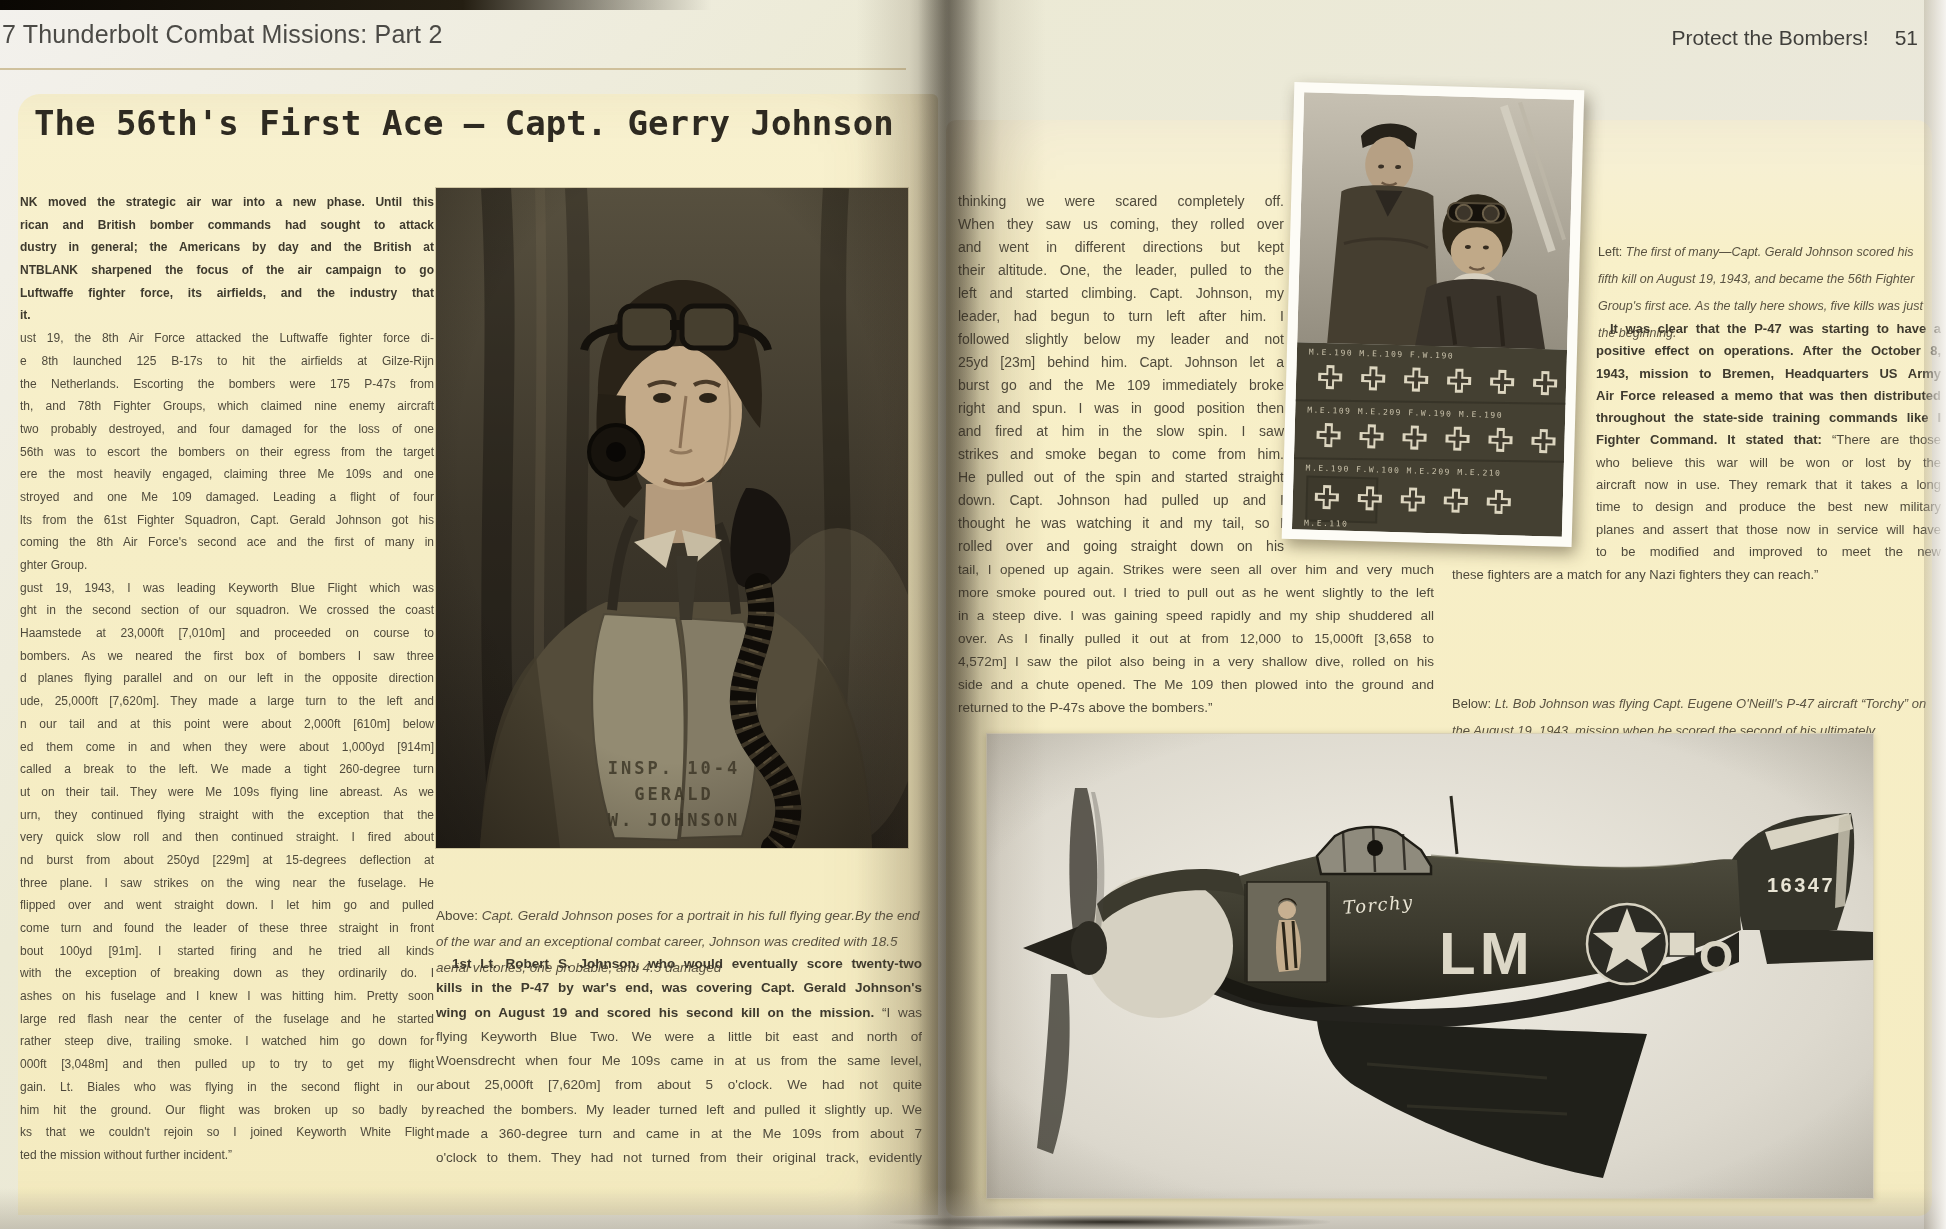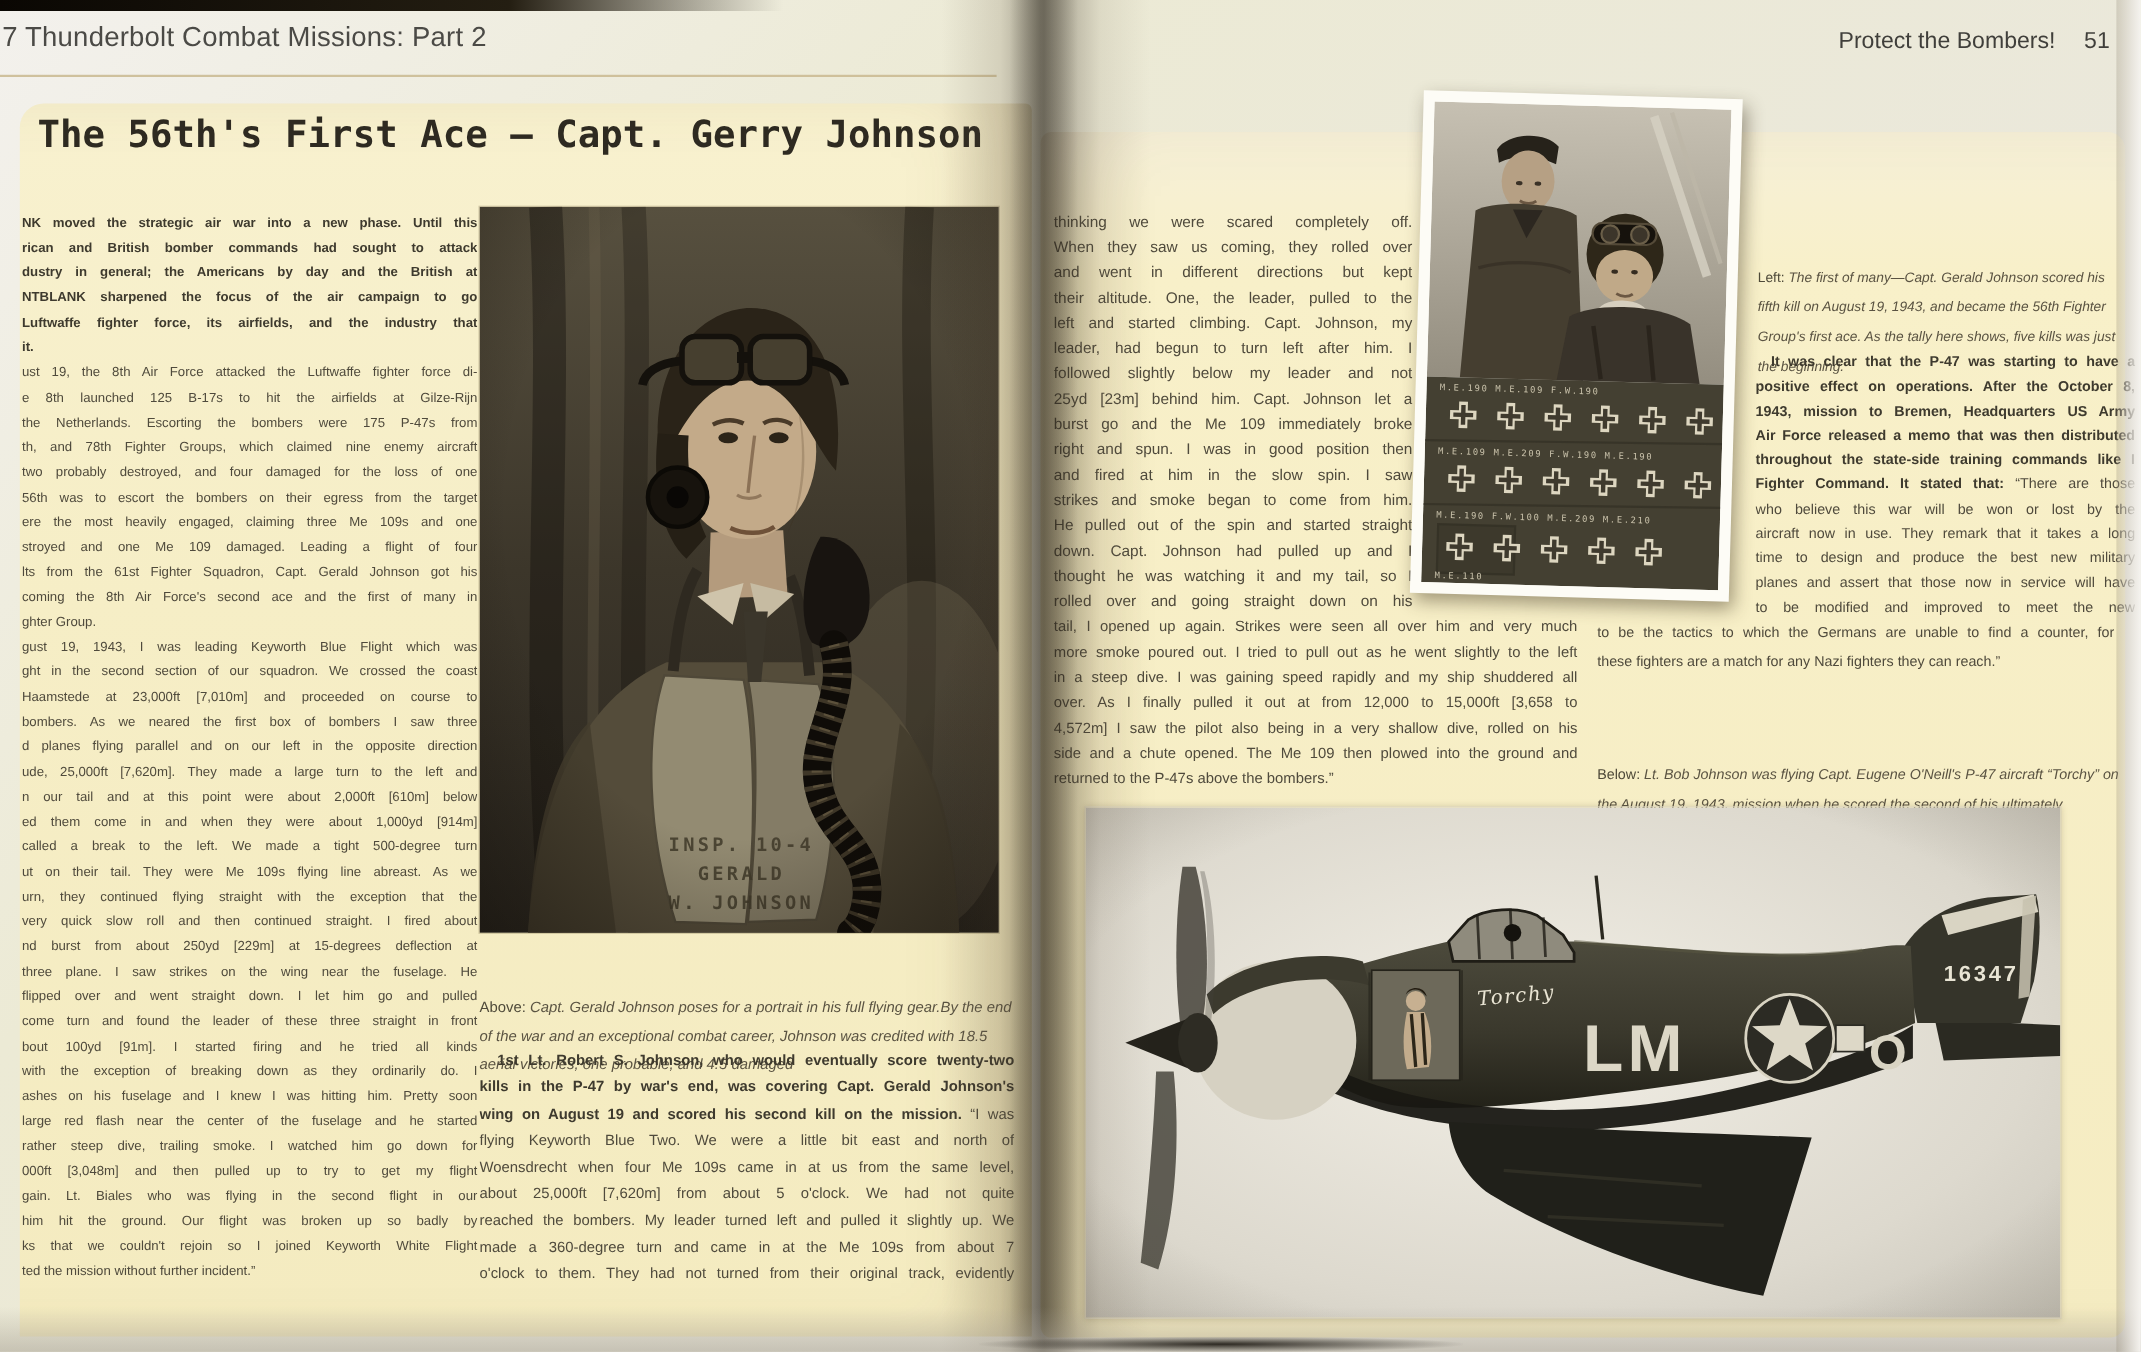--- a/index.html
+++ b/index.html
@@ -108,21 +108,21 @@
     </div>
   <div>
       <div class="ln">gust 19, 1943, I was leading Keyworth Blue Flight which was</div>
       <div class="ln">ght in the second section of our squadron. We crossed the coast</div>
       <div class="ln">Haamstede at 23,000ft [7,010m] and proceeded on course to</div>
       <div class="ln">bombers. As we neared the first box of bombers I saw three</div>
       <div class="ln">d planes flying parallel and on our left in the opposite direction</div>
       <div class="ln">ude, 25,000ft [7,620m]. They made a large turn to the left and</div>
       <div class="ln">n our tail and at this point were about 2,000ft [610m] below</div>
       <div class="ln">ed them come in and when they were about 1,000yd [914m]</div>
-      <div class="ln">called a break to the left. We made a tight 500-degree turn</div>
+      <div class="ln">called a break to the left. We made a tight 260-degree turn</div>
       <div class="ln">ut on their tail. They were Me 109s flying line abreast. As we</div>
       <div class="ln">urn, they continued flying straight with the exception that the</div>
       <div class="ln">very quick slow roll and then continued straight. I fired about</div>
       <div class="ln">nd burst from about 250yd [229m] at 15-degrees deflection at</div>
       <div class="ln">three plane. I saw strikes on the wing near the fuselage. He</div>
       <div class="ln">flipped over and went straight down. I let him go and pulled</div>
       <div class="ln">come turn and found the leader of these three straight in front</div>
       <div class="ln">bout 100yd [91m]. I started firing and he tried all kinds</div>
       <div class="ln">with the exception of breaking down as they ordinarily do. I</div>
       <div class="ln">ashes on his fuselage and I knew I was hitting him. Pretty soon</div>
@@ -383,21 +383,20 @@
     <div class="ln"><span class="bb">Air Force released a memo that was then distributed</span></div>
     <div class="ln"><span class="bb">throughout the state-side training commands like I</span></div>
     <div class="ln"><span class="bb">Fighter Command. It stated that:</span><span> “There are those</span></div>
     <div class="ln">who believe this war will be won or lost by the</div>
     <div class="ln">aircraft now in use.  They remark that it takes a long</div>
     <div class="ln">time to design and produce the best new military</div>
     <div class="ln">planes and assert that those now in service will have</div>
     <div class="ln">to be modified and improved to meet the new</div>
   </div>
 <div class="abs col memo-w">
-    <div class="ln">to be the tactics to which the Germans are unable to find a counter, for</div>
     <div class="ln pend">these fighters are a match for any Nazi fighters they can reach.”</div>
   </div>
 <div class="abs caption bcap">
   <span class="cap-label">Below:</span>
   <span>Lt. Bob Johnson was flying Capt. Eugene O'Neill's P-47 aircraft “Torchy” on the August 19, 1943, mission when he scored the second of his ultimately impressive twenty-two wartime kills.</span>
 </div>
 
 <div class="abs aircraft">
 <svg width="886" height="464" viewBox="0 0 886 464">
   <defs>

